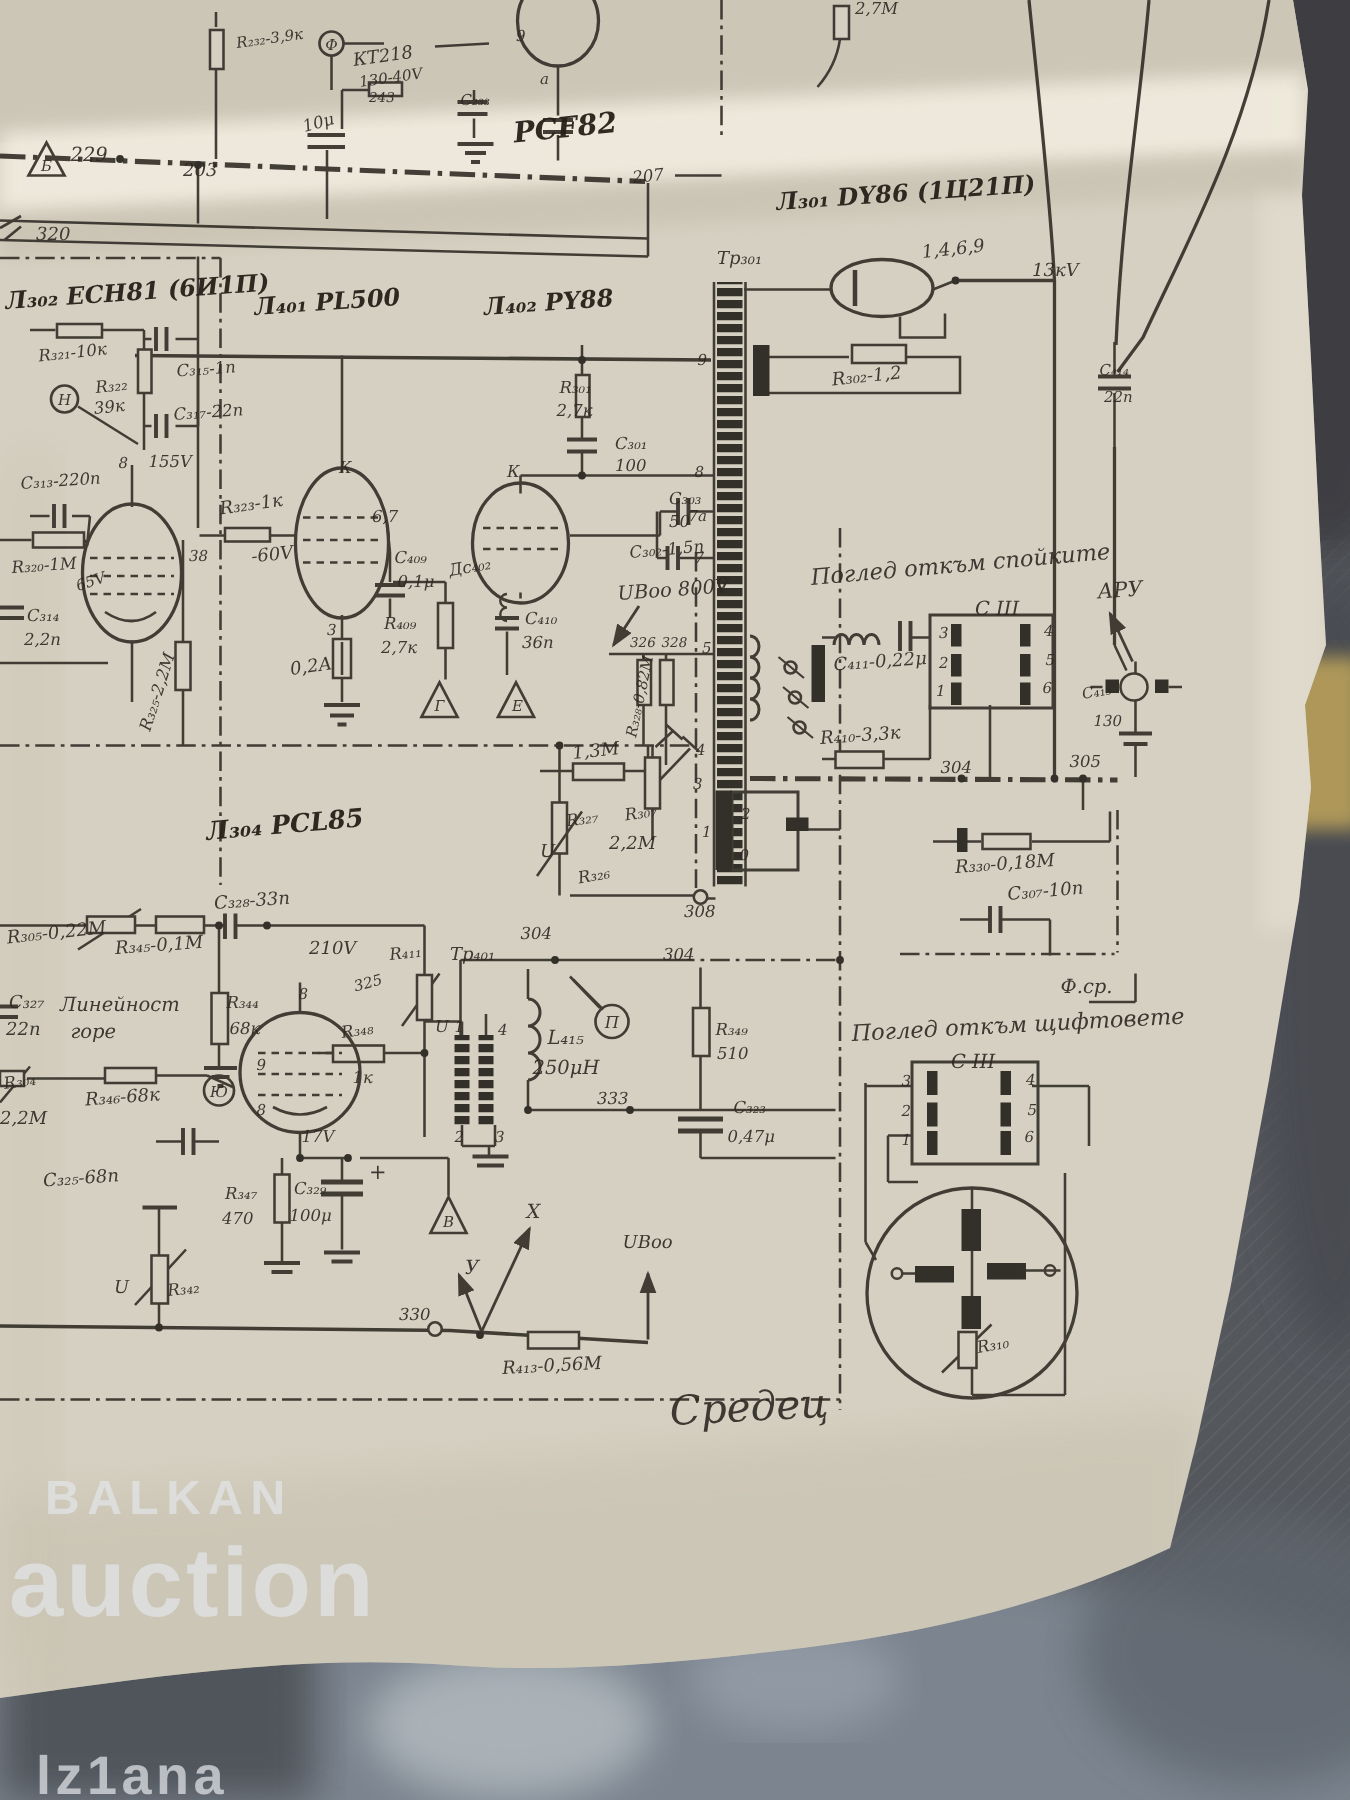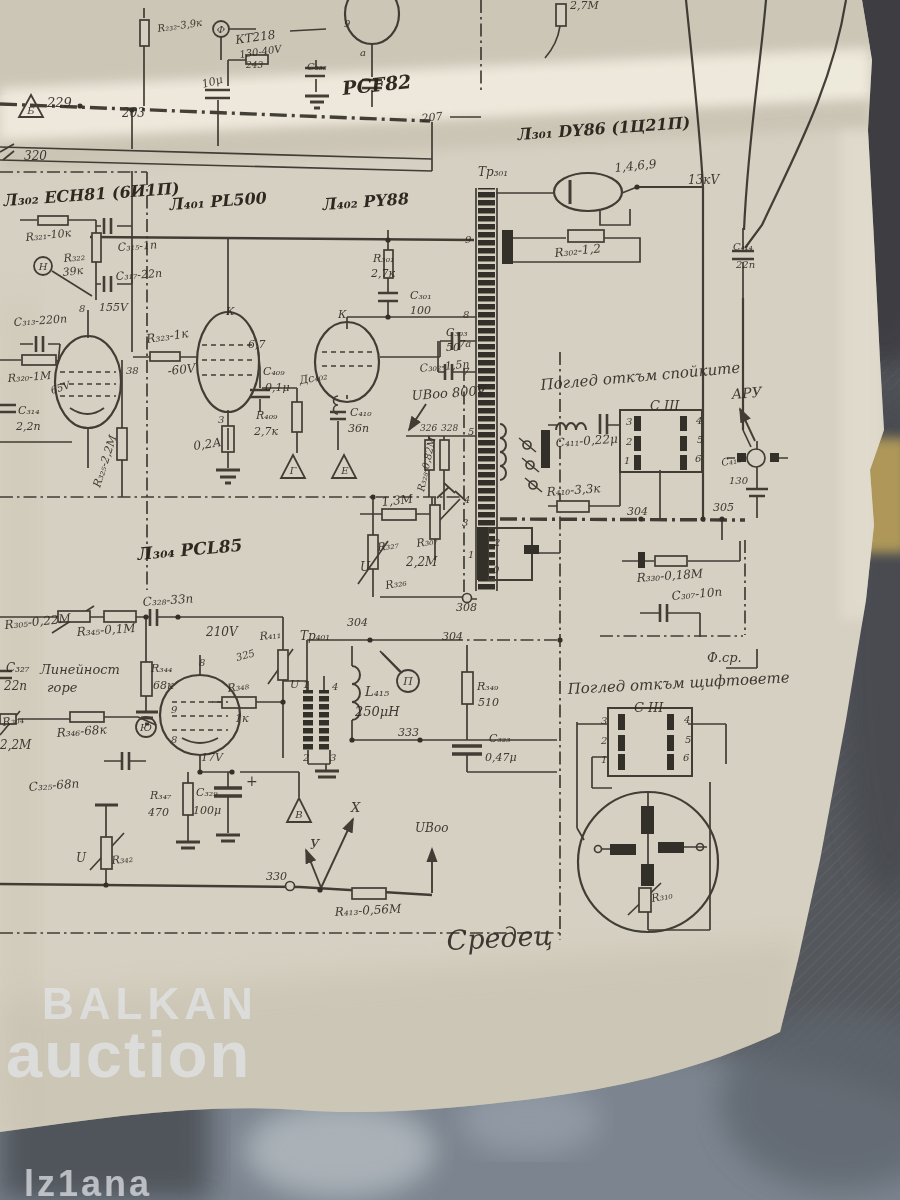--- a/index.html
+++ b/index.html
@@ -6,21 +6,21 @@
   .stage{position:relative;width:900px;height:1200px;overflow:hidden;
          font-family:"DejaVu Sans",sans-serif;}
   svg{position:absolute;left:0;top:0;}
   .lbl{font-family:"DejaVu Serif","DejaVu Sans",serif;font-style:italic;
        fill:#2d2822;opacity:.9;}
   .lbl.b{font-weight:bold;fill:#262019;opacity:.95;}
   .lbl.hw{font-family:"DejaVu Serif","DejaVu Sans",serif;}
   .wm{position:absolute;left:0;color:rgba(226,229,233,0.72);
       font-family:"Liberation Sans","DejaVu Sans",sans-serif;
       font-weight:bold;line-height:1;pointer-events:none;}
-  .wm1{top:982px;left:42px;font-size:44px;letter-spacing:5px;font-weight:600;}
+  .wm1{top:982px;left:30px;font-size:32px;letter-spacing:5px;font-weight:600;}
   .wm2{top:1022px;left:6px;font-size:65px;letter-spacing:2px;font-weight:600;}
   .wm3{top:1166px;left:24px;font-size:36px;letter-spacing:3px;font-weight:600;}
 </style>
 </head>
 <body>
 
 <div class="stage">
 <svg width="900" height="1200" viewBox="0 0 900 1200">
   <defs>
     <pattern id="wind" width="5" height="8" patternUnits="userSpaceOnUse">

